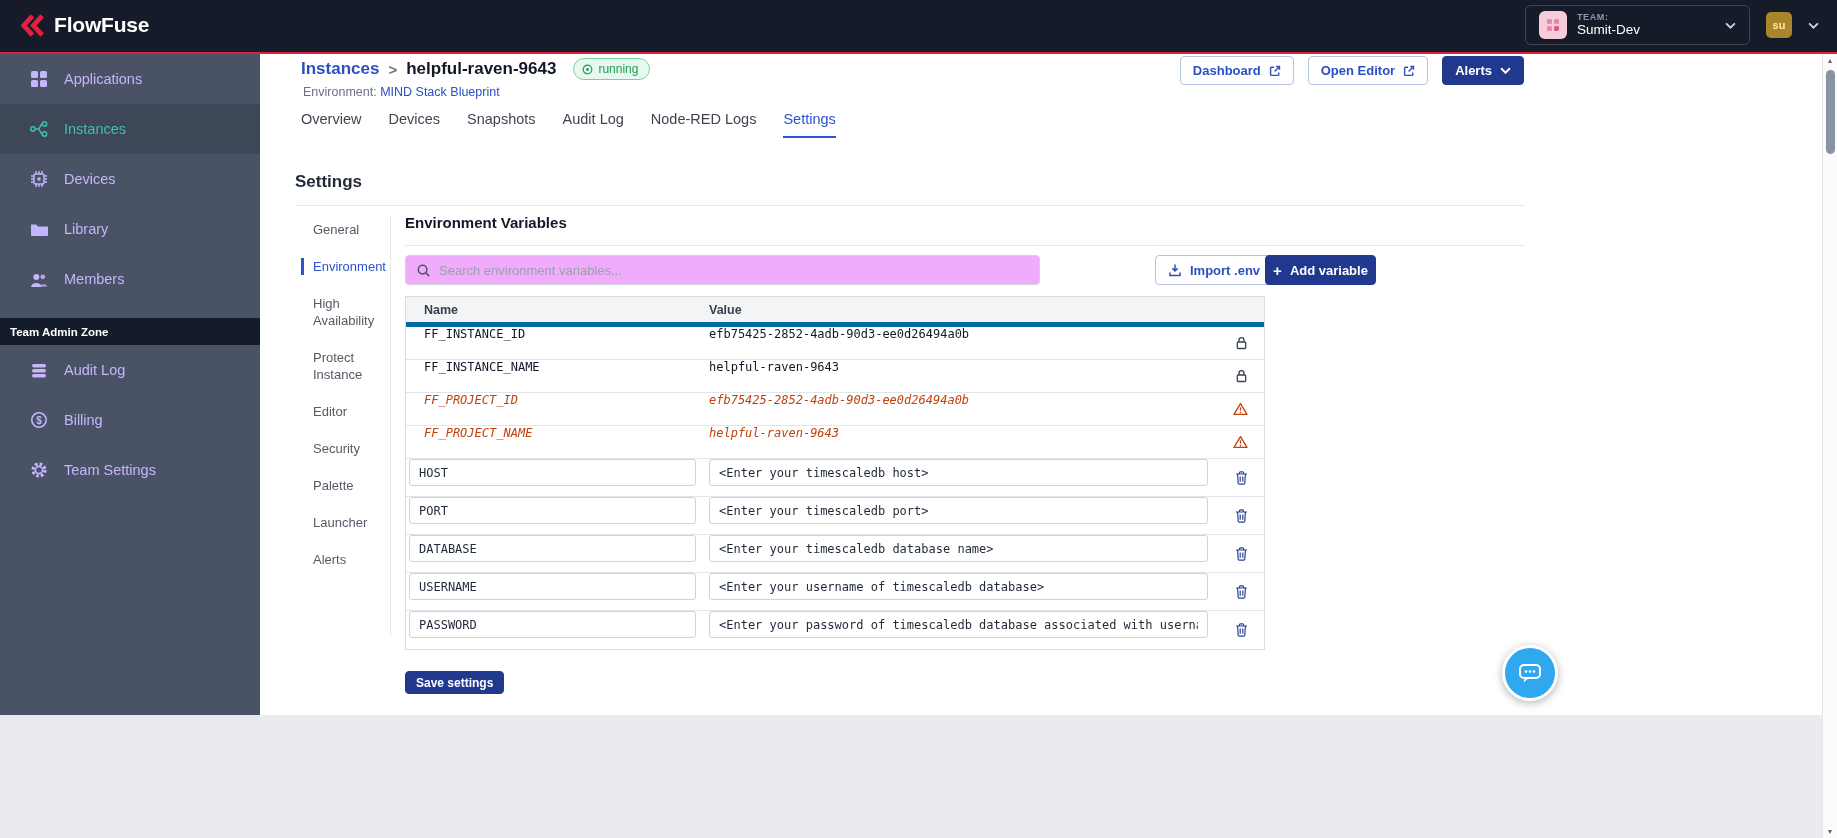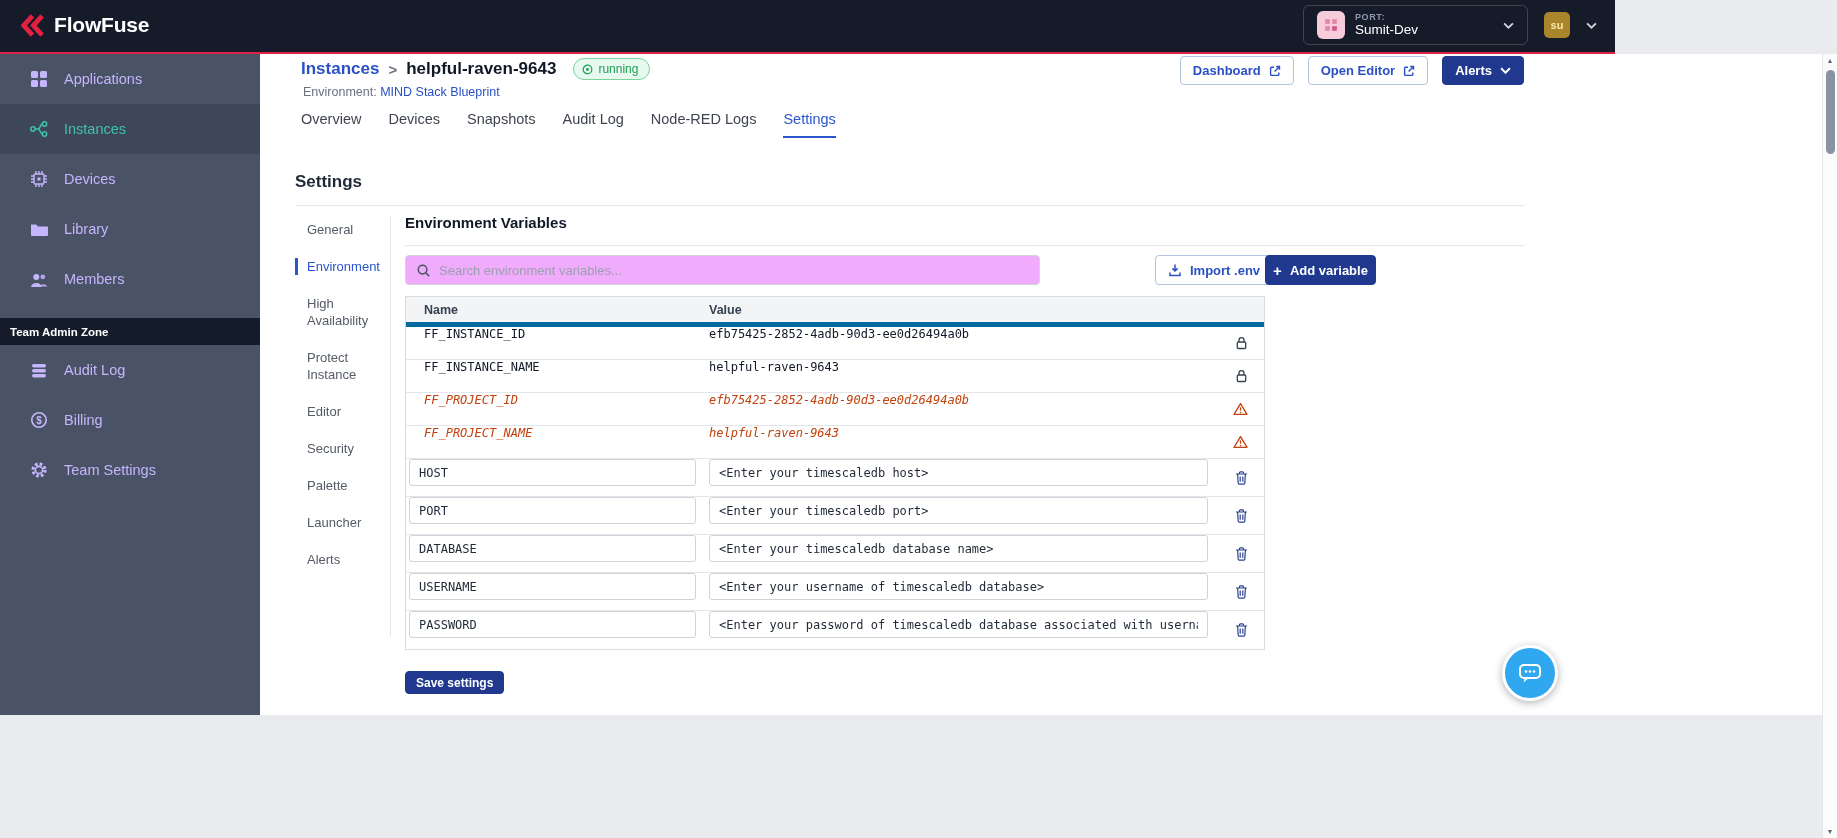--- a/index.html
+++ b/index.html
@@ -7,21 +7,21 @@
   body {
     position: relative; overflow: hidden;
     background: #e9ebef;
     font-family: "Liberation Sans", sans-serif;
     color: #1f2937;
   }
   svg { display: block; }
 
   
   .topbar {
-    position: absolute; left:0; top:0; width:1615px; height:54px;
+    position: absolute; left:0; top:0; width:1837px; height:54px;
     background:#151b29; border-bottom:2px solid #dd2243;
     display:flex; align-items:center; justify-content:space-between;
     padding:0 18px 2px 18px;
   }
   .logo { display:flex; align-items:center; gap:9px; }
   .logo-text { color:#fff; font-size:21px; font-weight:700; letter-spacing:-0.2px; }
   .topbar-right { display:flex; align-items:center; gap:16px; }
   .team-box {
     display:flex; align-items:center; justify-content:space-between;
     min-width:225px; border:1px solid rgba(255,255,255,0.18); border-radius:6px;
@@ -80,21 +80,21 @@
   .btn-outline { background:#fff; border:1px solid #b6c2e2; color:#2a50c4; }
   .btn-filled  { background:#20398f; border:1px solid #20398f; color:#fff; }
 
   .tabs { position:absolute; left:6px; top:57px; display:flex; gap:27px; }
   .tab { font-size:14.5px; color:#3f4550; padding-bottom:9px; border-bottom:2px solid transparent; cursor:pointer; }
   .tab.active { color:#2a55cc; border-bottom-color:#2a55cc; }
 
   .page-title { position:absolute; left:0; top:118px; font-size:17px; font-weight:700; color:#1f2937; }
   .divider1 { position:absolute; left:0; top:151px; width:1230px; height:1px; background:#e5e7eb; }
 
-  .subnav { position:absolute; left:0; top:167px; width:92px; }
+  .subnav { position:absolute; left:6px; top:167px; width:92px; }
   .subnav-item { font-size:13px; color:#545b66; line-height:17px; padding-left:9px;
     border-left:3px solid transparent; margin-bottom:20px; cursor:pointer; }
   .subnav-item.active { color:#2a55cc; border-left-color:#2a55cc; }
   .vrule { position:absolute; left:95px; top:162px; width:1px; height:420px; background:#e5e7eb; }
 
   .ev { position:absolute; left:110px; top:0; width:1120px; }
   .ev-title { position:absolute; left:0; top:160px; font-size:15px; font-weight:700; color:#111827; }
   .divider2 { position:absolute; left:0; top:191px; width:1120px; height:1px; background:#e5e7eb; }
 
   .toolbar { position:absolute; left:0; top:201px; width:1120px; height:30px; }
@@ -157,21 +157,21 @@
       <div class="team-left">
         <div class="team-avatar">
           <svg width="14" height="14" viewBox="0 0 12 12">
             <rect x="1" y="1" width="4" height="4" fill="#e086a8"></rect>
             <rect x="7" y="1" width="4" height="4" fill="#e086a8"></rect>
             <rect x="1" y="7" width="4" height="4" fill="#e086a8"></rect>
             <rect x="7" y="7" width="4" height="4" fill="#d4578a"></rect>
           </svg>
         </div>
         <div class="team-meta">
-          <span class="team-label">PORT:</span>
+          <span class="team-label">TEAM:</span>
           <span class="team-name">Sumit-Dev</span>
         </div>
       </div>
       <span class="chev">
         <svg width="11" height="7" viewBox="0 0 10 6">
             <polyline points="1,1 5,5 9,1" fill="none" stroke="currentColor" stroke-width="1.6"></polyline>
           </svg>
       </span>
     </div>
     <div class="user-chip">su</div>

